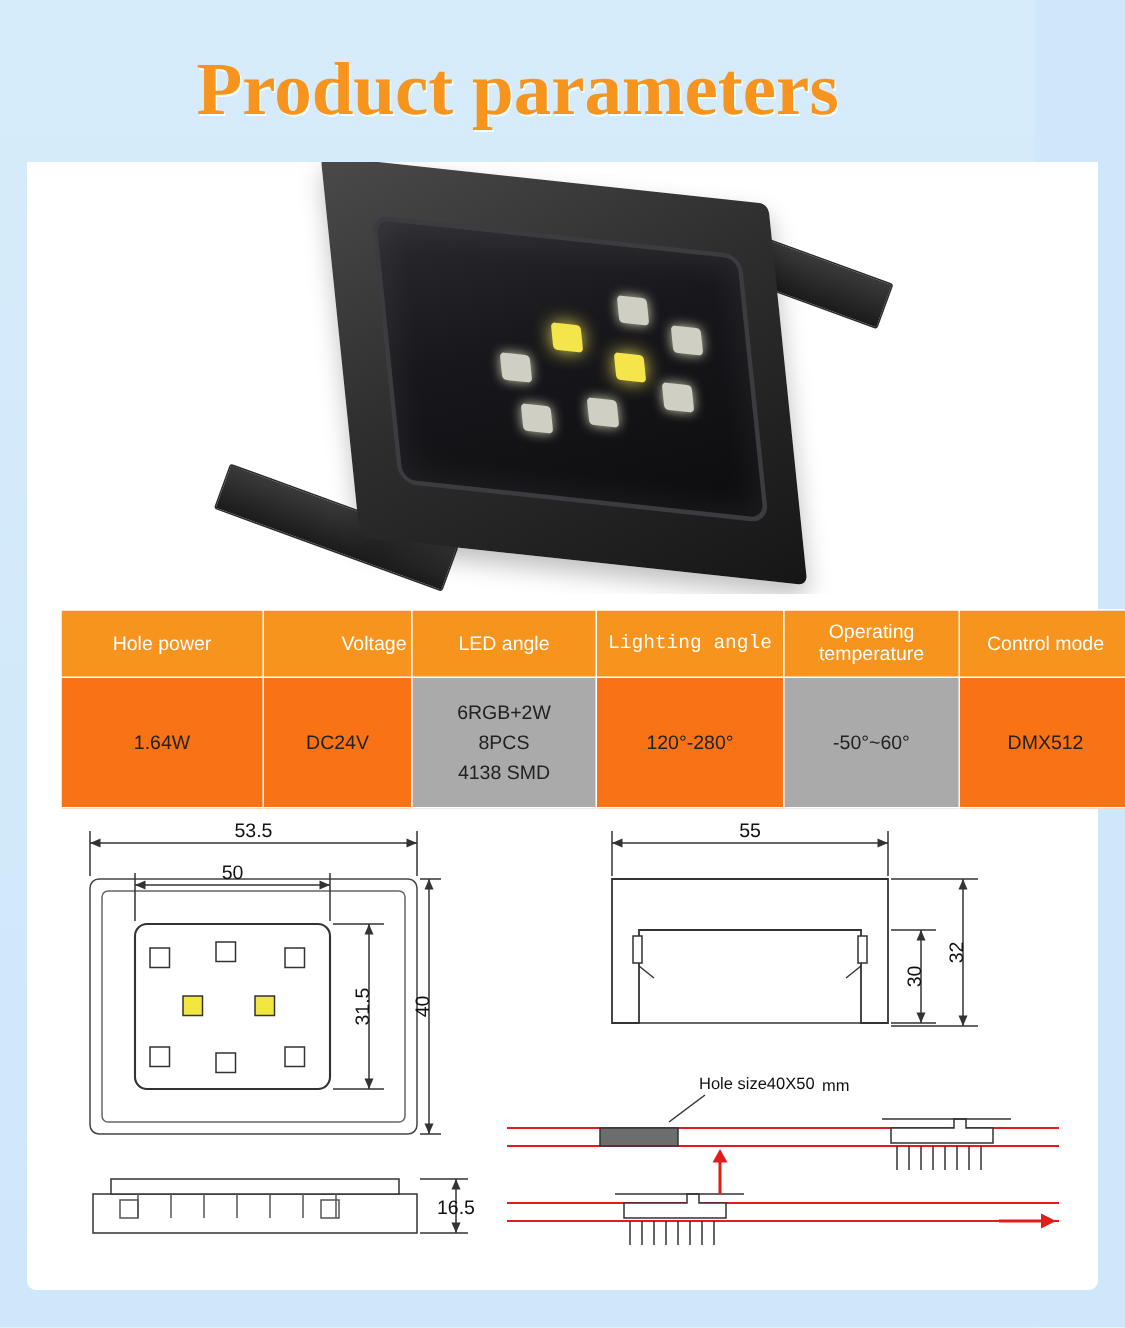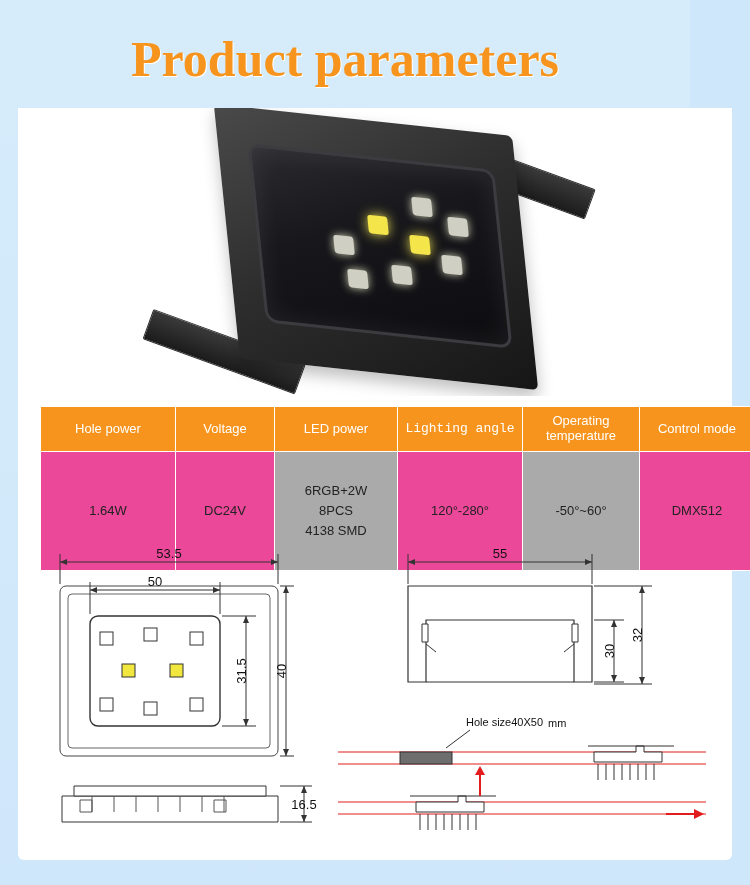--- a/index.html
+++ b/index.html
@@ -122,23 +122,23 @@
     padding: 2px 3px;
   }
   table.specs td {
     background: #aaaaaa;
     color: #222222;
     font-size: 13px;
     text-align: center;
     border: 1px solid #ffffff;
     height: 82px;
     vertical-align: middle;
-    padding: 18px 3px;
-  }
-  table.specs td.light { background: #ec4899; }
+    padding: 2px 3px;
+  }
+  table.specs td.light { background: #f97316; }
   table.specs td .ln { display: block; line-height: 1.55; }
   
   .drawings {
     position: absolute;
     left: 0;
     top: 416px;
     width: 714px;
     height: 312px;
   }
   svg.dwg { display: block; }
@@ -174,22 +174,22 @@
         <div class="led dark" style="left:374px; top:158px;"></div>
         <div class="led dark" style="left:424px; top:148px;"></div>
       </div>
     </div>
 
     <div class="table-wrap">
       <table class="specs">
         <thead>
           <tr>
             <th style="width:128px;">Hole power</th>
-            <th style="width:92px;">Voltage</th>
-            <th style="width:116px;">LED power</th>
+            <th style="width:92px;text-align:right;">Voltage</th>
+            <th style="width:116px;">LED angle</th>
             <th style="width:118px;font-family:Liberation Mono, monospace;">Lighting angle</th>
             <th style="width:110px;">Operating temperature</th>
             <th style="width:108px;">Control mode</th>
           </tr>
         </thead>
         <tbody>
           <tr>
             <td class="light">
               <span class="ln">1.64W</span>
             </td>

